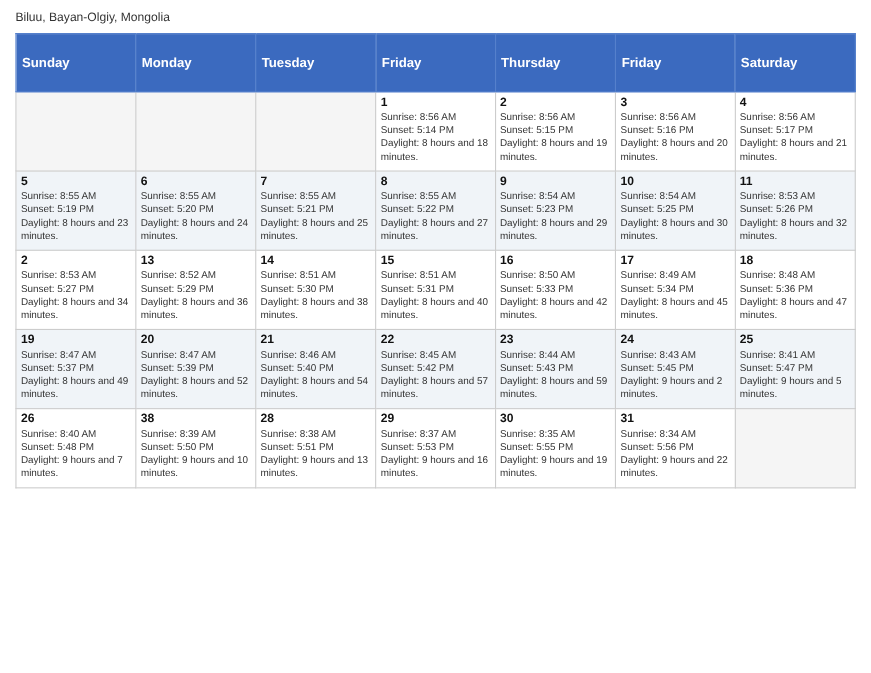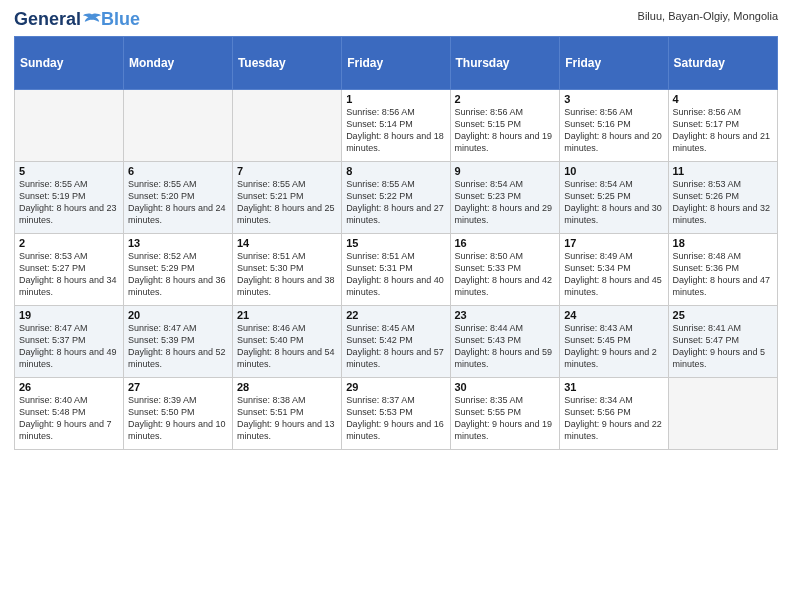--- a/index.html
+++ b/index.html
@@ -94,29 +94,20 @@
     }
     .row-alt td {
       background-color: #f0f4f8;
     }
   </style>
 </head>
 <body>
 
 <div class="container">
   <div class="header">
-    <div class="logo">
-      <div class="logo-text">
-        <span class="logo-general">General</span>
-        <svg class="logo-bird" viewBox="0 0 20 14" xmlns="http://www.w3.org/2000/svg">
-          <path d="M10 2 C12 0, 18 1, 20 3 C18 3, 16 4, 14 5 C16 6, 18 8, 18 10 C15 9, 12 7, 10 8 C8 7, 5 9, 2 10 C2 8, 4 6, 6 5 C4 4, 2 3, 0 3 C2 1, 8 0, 10 2Z" fill="#4a90d9"></path>
-        </svg>
-        <span class="logo-blue">Blue</span>
-      </div>
-    </div>
     <div class="title-block">
       <div class="subtitle">Biluu, Bayan-Olgiy, Mongolia</div>
     </div>
   </div>
 
   <table class="calendar">
     <thead>
       <tr>
         <th>Sunday</th>
         <th>Monday</th>
@@ -290,21 +281,21 @@
         </td>
         </tr>
         <tr>
           <td>
           <span class="day-number">26</span>
           <div class="day-info">
             Sunrise: 8:40 AM<br>Sunset: 5:48 PM<br>Daylight: 9 hours and 7 minutes.
           </div>
         </td>
           <td>
-          <span class="day-number">27</span>
+          <span class="day-number">38</span>
           <div class="day-info">
             Sunrise: 8:39 AM<br>Sunset: 5:50 PM<br>Daylight: 9 hours and 10 minutes.
           </div>
         </td>
           <td>
           <span class="day-number">28</span>
           <div class="day-info">
             Sunrise: 8:38 AM<br>Sunset: 5:51 PM<br>Daylight: 9 hours and 13 minutes.
           </div>
         </td>

